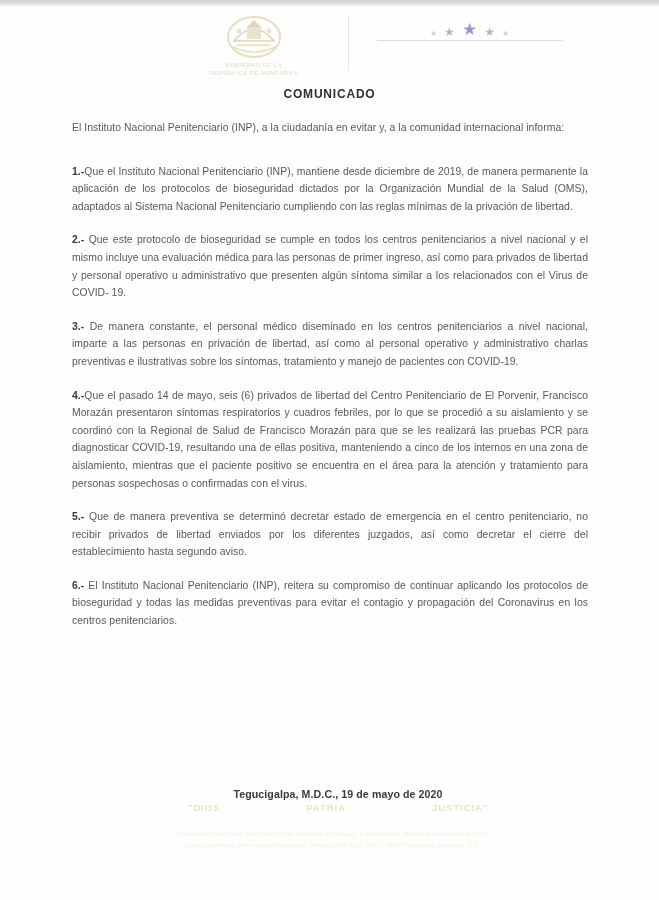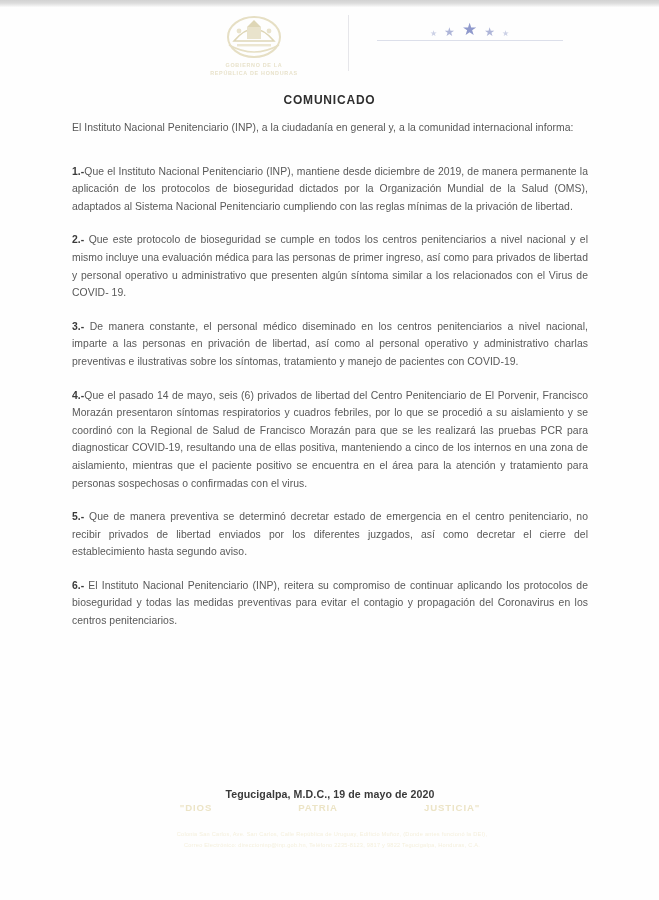--- a/index.html
+++ b/index.html
@@ -110,21 +110,21 @@
     color: #c3c7e0;
     white-space: pre-line;
   }
 
   .comunicado {
     text-align: center;
     font-size: 12px;
     font-weight: bold;
     letter-spacing: 0.8px;
     color: #2f2f2f;
-    margin-top: 8px;
+    margin-top: 2px;
   }
 
   
   .body-copy {
     position: absolute;
     left: 72px;
     top: 112px;
     width: 516px;
   }
   .para {
@@ -137,21 +137,21 @@
   }
   .para.intro { margin-bottom: 26px; }
   .para b {
     color: #3a3a3a;
     font-weight: bold;
   }
 
   
   .closing {
     position: absolute;
-    left: 72px;
+    left: 80px;
     top: 781px;
     width: 516px;
     text-align: center;
   }
   .closing-place {
     font-size: 10.6px;
     font-weight: bold;
     color: #3a3a3a;
     letter-spacing: 0.1px;
   }
@@ -217,21 +217,21 @@
           <span>★</span>
       </div>
       <div class="inp-rule"></div>
     </div>
   </div>
 
   <div class="comunicado">COMUNICADO</div>
 
   <div class="body-copy">
 
-    <p class="para intro">El Instituto Nacional Penitenciario (INP), a la ciudadanía en general y, a la comunidad internacional informa:</p>
+    <p class="para intro">El Instituto Nacional Penitenciario (INP), a la ciudadanía en evitar y, a la comunidad internacional informa:</p>
 
     <p class="para">
       <b>1.-</b><span>Que el Instituto Nacional Penitenciario (INP), mantiene desde diciembre de 2019, de manera permanente la aplicación de los protocolos de bioseguridad dictados por la Organización Mundial de la Salud (OMS), adaptados al Sistema Nacional Penitenciario cumpliendo con las reglas mínimas de la privación de libertad.</span>
     </p>
 
     <p class="para">
       <b>2.-</b><span> Que este protocolo de bioseguridad se cumple en todos los centros penitenciarios a nivel nacional y el mismo incluye una evaluación médica para las personas de primer ingreso, así como para privados de libertad y personal operativo u administrativo que presenten algún síntoma similar a los relacionados con el Virus de COVID- 19.</span>
     </p>
 
     <p class="para">

